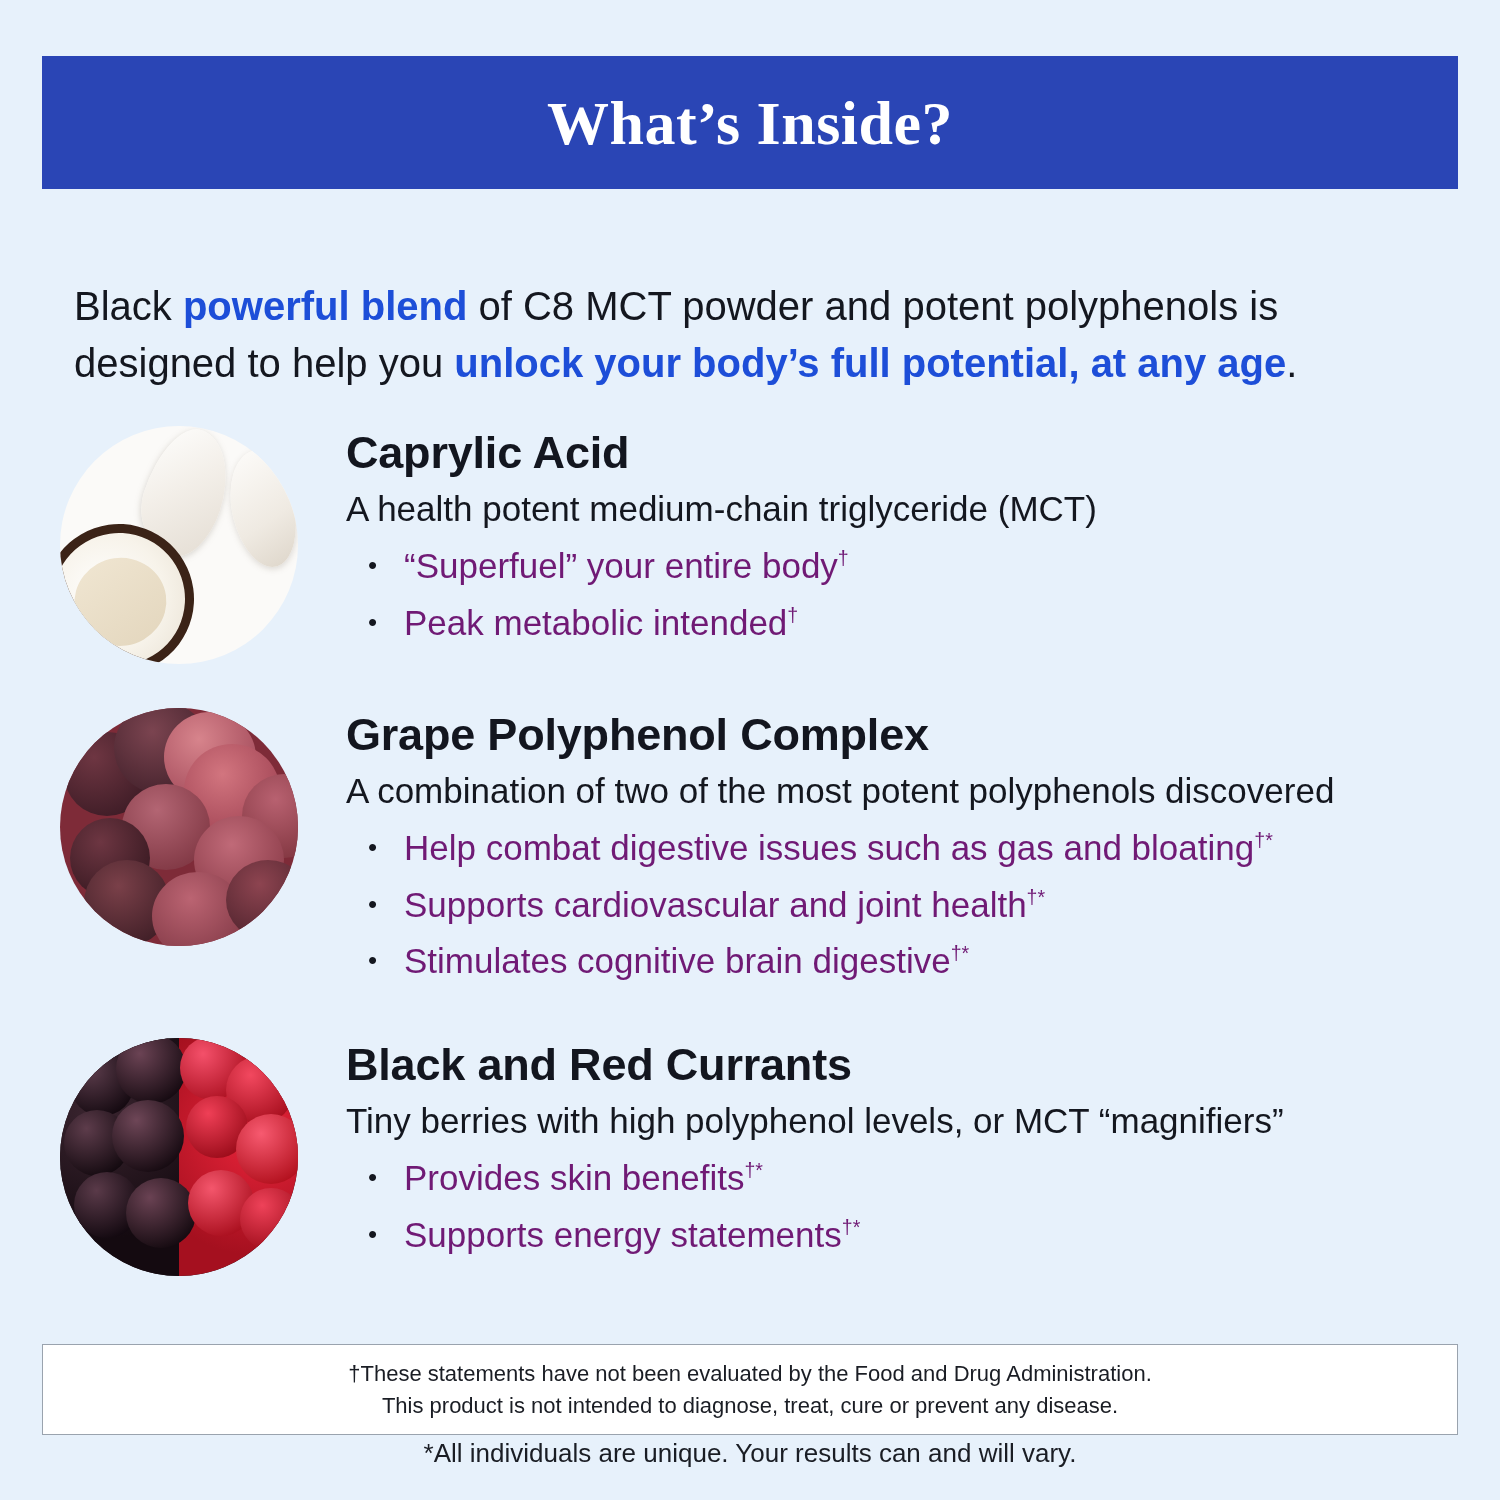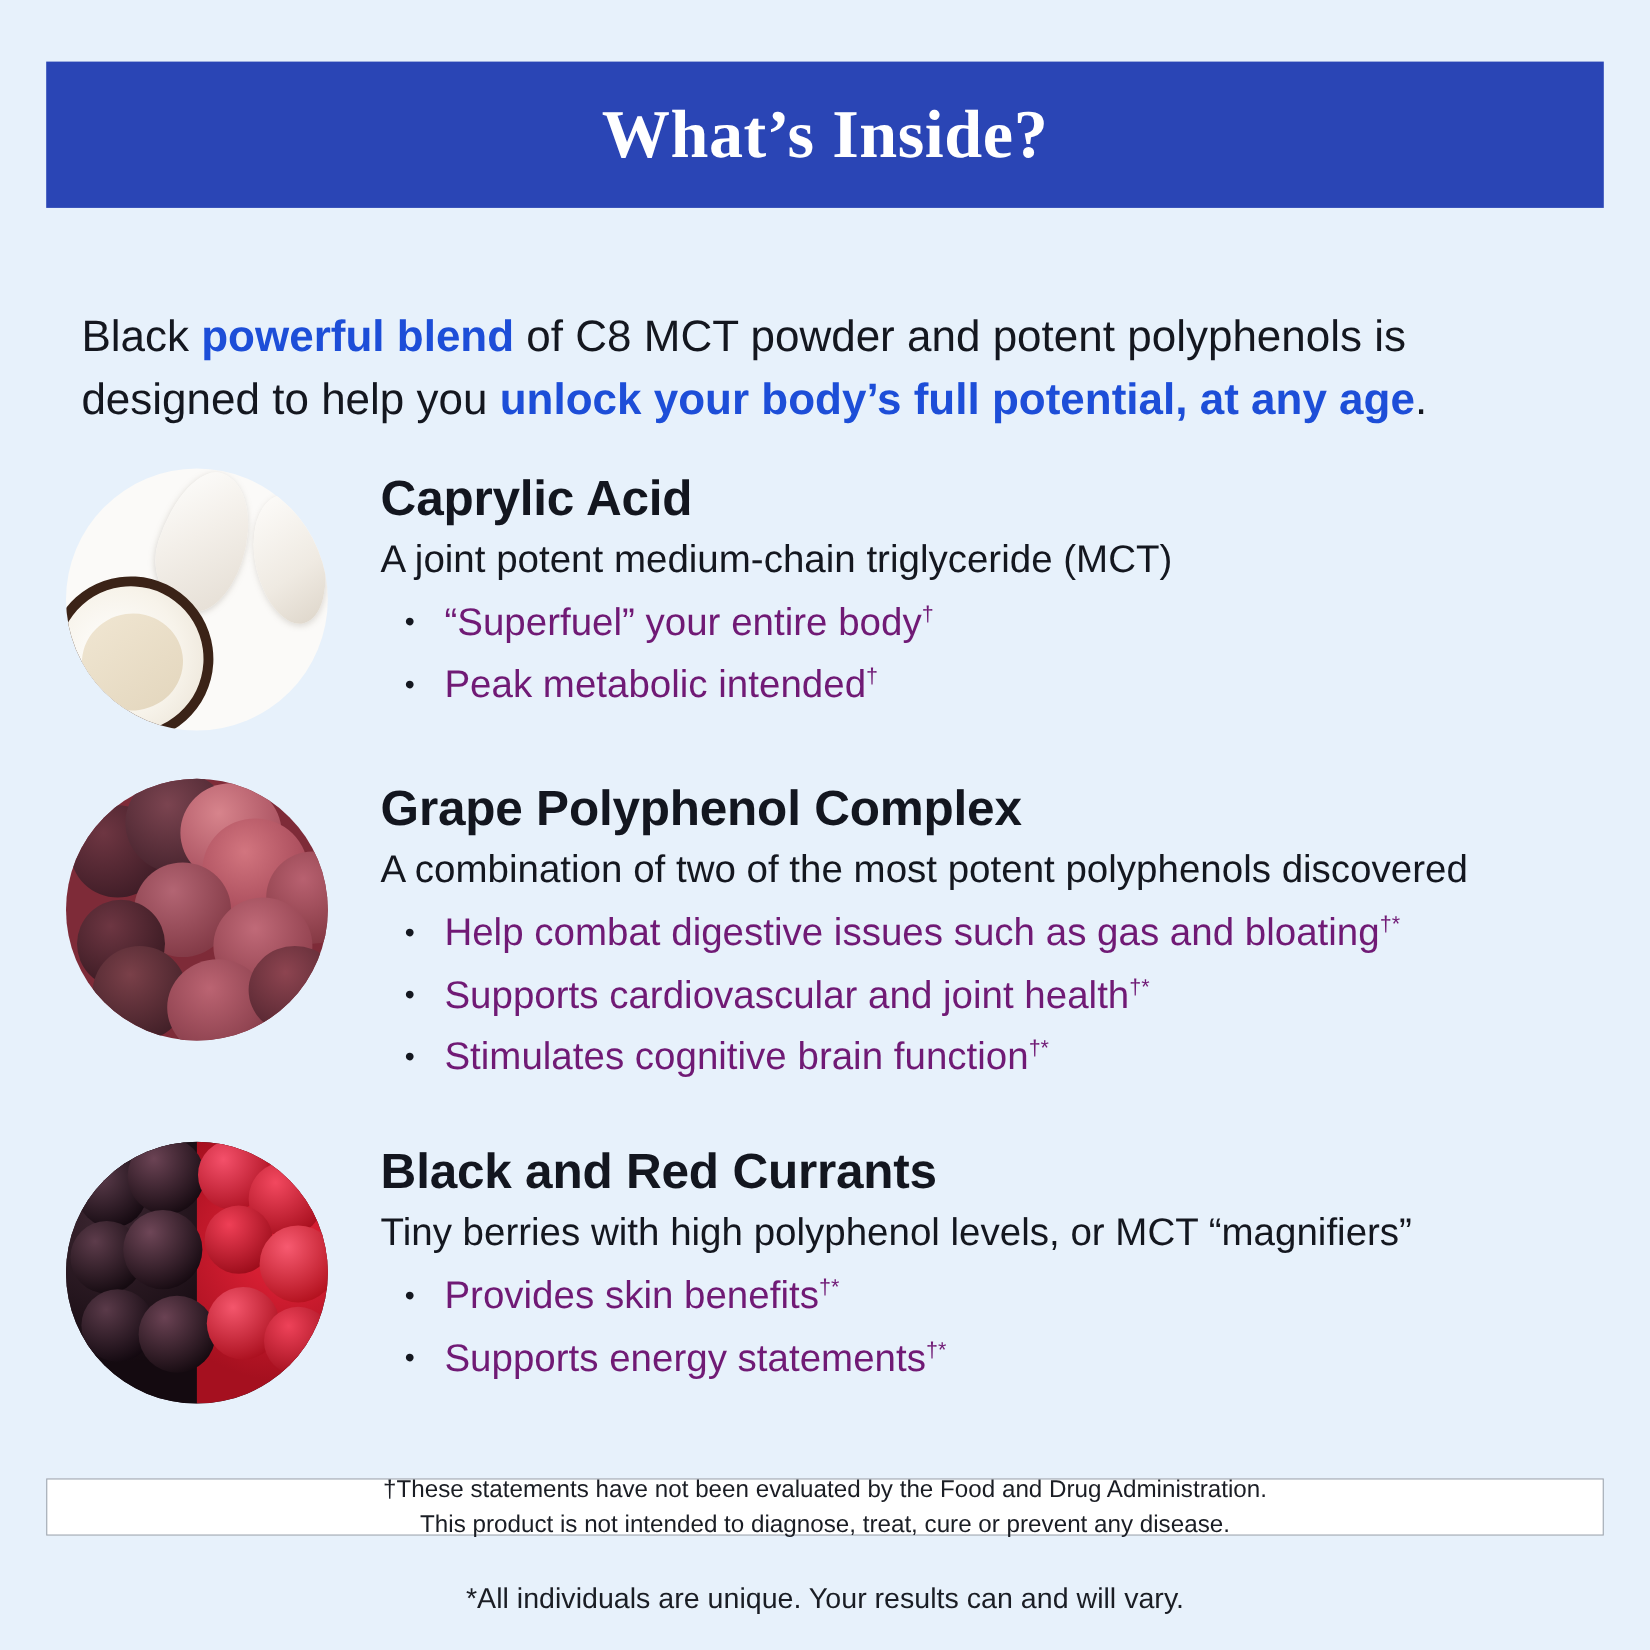--- a/index.html
+++ b/index.html
@@ -120,21 +120,21 @@
     vertical-align: super;
     line-height: 0;
   }
 
   
   .disclaimer {
     position: absolute;
     left: 42px;
     top: 1344px;
     width: 1416px;
-    height: 52px;
+    height: 91px;
     box-sizing: border-box;
     background: #ffffff;
     border: 1px solid #9aa3ae;
     display: flex;
     flex-direction: column;
     align-items: center;
     justify-content: center;
   }
   .disclaimer div {
     font-size: 22px;
@@ -231,21 +231,21 @@
 <p class="intro"><span>Black </span><b>powerful blend</b><span> of C8 MCT powder and potent polyphenols is designed to help you </span><b>unlock your body’s full potential, at any age</b><span>.</span></p>
 
 <div class="section" id="section-0">
   <div class="thumb coconut">
     <div class="shard-a"></div>
     <div class="shard-b"></div>
     <div class="half"></div>
   </div>
   <div class="section-body">
     <h2 class="ing-title">Caprylic Acid</h2>
-    <p class="ing-desc">A joint potent medium-chain triglyceride (MCT)</p>
+    <p class="ing-desc">A health potent medium-chain triglyceride (MCT)</p>
     <ul class="bullets">
       <li><span>“Superfuel” your entire body</span><sup>†</sup></li>
       <li><span>Peak metabolic intended</span><sup>†</sup></li>
     </ul>
   </div>
 </div>
 
 <div class="section" id="section-1">
   <div class="thumb grapes">
     <div class="g" style="width:86px;height:84px;left:4px;top:24px;background:radial-gradient(circle at 35% 30%,#6e3642 0%,#3e1c26 80%);"></div>
@@ -259,21 +259,21 @@
     <div class="g" style="width:86px;height:86px;left:24px;top:152px;background:radial-gradient(circle at 40% 30%,#7a4049 0%,#3d1d25 85%);"></div>
     <div class="g" style="width:92px;height:88px;left:92px;top:164px;background:radial-gradient(circle at 42% 30%,#bb6472 0%,#823946 85%);"></div>
     <div class="g" style="width:84px;height:80px;left:166px;top:152px;background:radial-gradient(circle at 40% 30%,#8d4450 0%,#4d222c 85%);"></div>
   </div>
   <div class="section-body">
     <h2 class="ing-title">Grape Polyphenol Complex</h2>
     <p class="ing-desc">A combination of two of the most potent polyphenols discovered</p>
     <ul class="bullets">
       <li><span>Help combat digestive issues such as gas and bloating</span><sup>†*</sup></li>
       <li><span>Supports cardiovascular and joint health</span><sup>†*</sup></li>
-      <li><span>Stimulates cognitive brain function</span><sup>†*</sup></li>
+      <li><span>Stimulates cognitive brain digestive</span><sup>†*</sup></li>
     </ul>
   </div>
 </div>
 
 <div class="section" id="section-2">
   <div class="thumb currants">
     <div class="half-black"></div>
     <div class="half-red"></div>
     <div class="b" style="width:64px;height:64px;left:10px;top:14px;background:radial-gradient(circle at 34% 28%,#5a3b4a 0%,#150a11 78%);"></div>
     <div class="b" style="width:70px;height:70px;left:56px;top:-4px;background:radial-gradient(circle at 34% 28%,#6b4354 0%,#170b12 78%);"></div>

